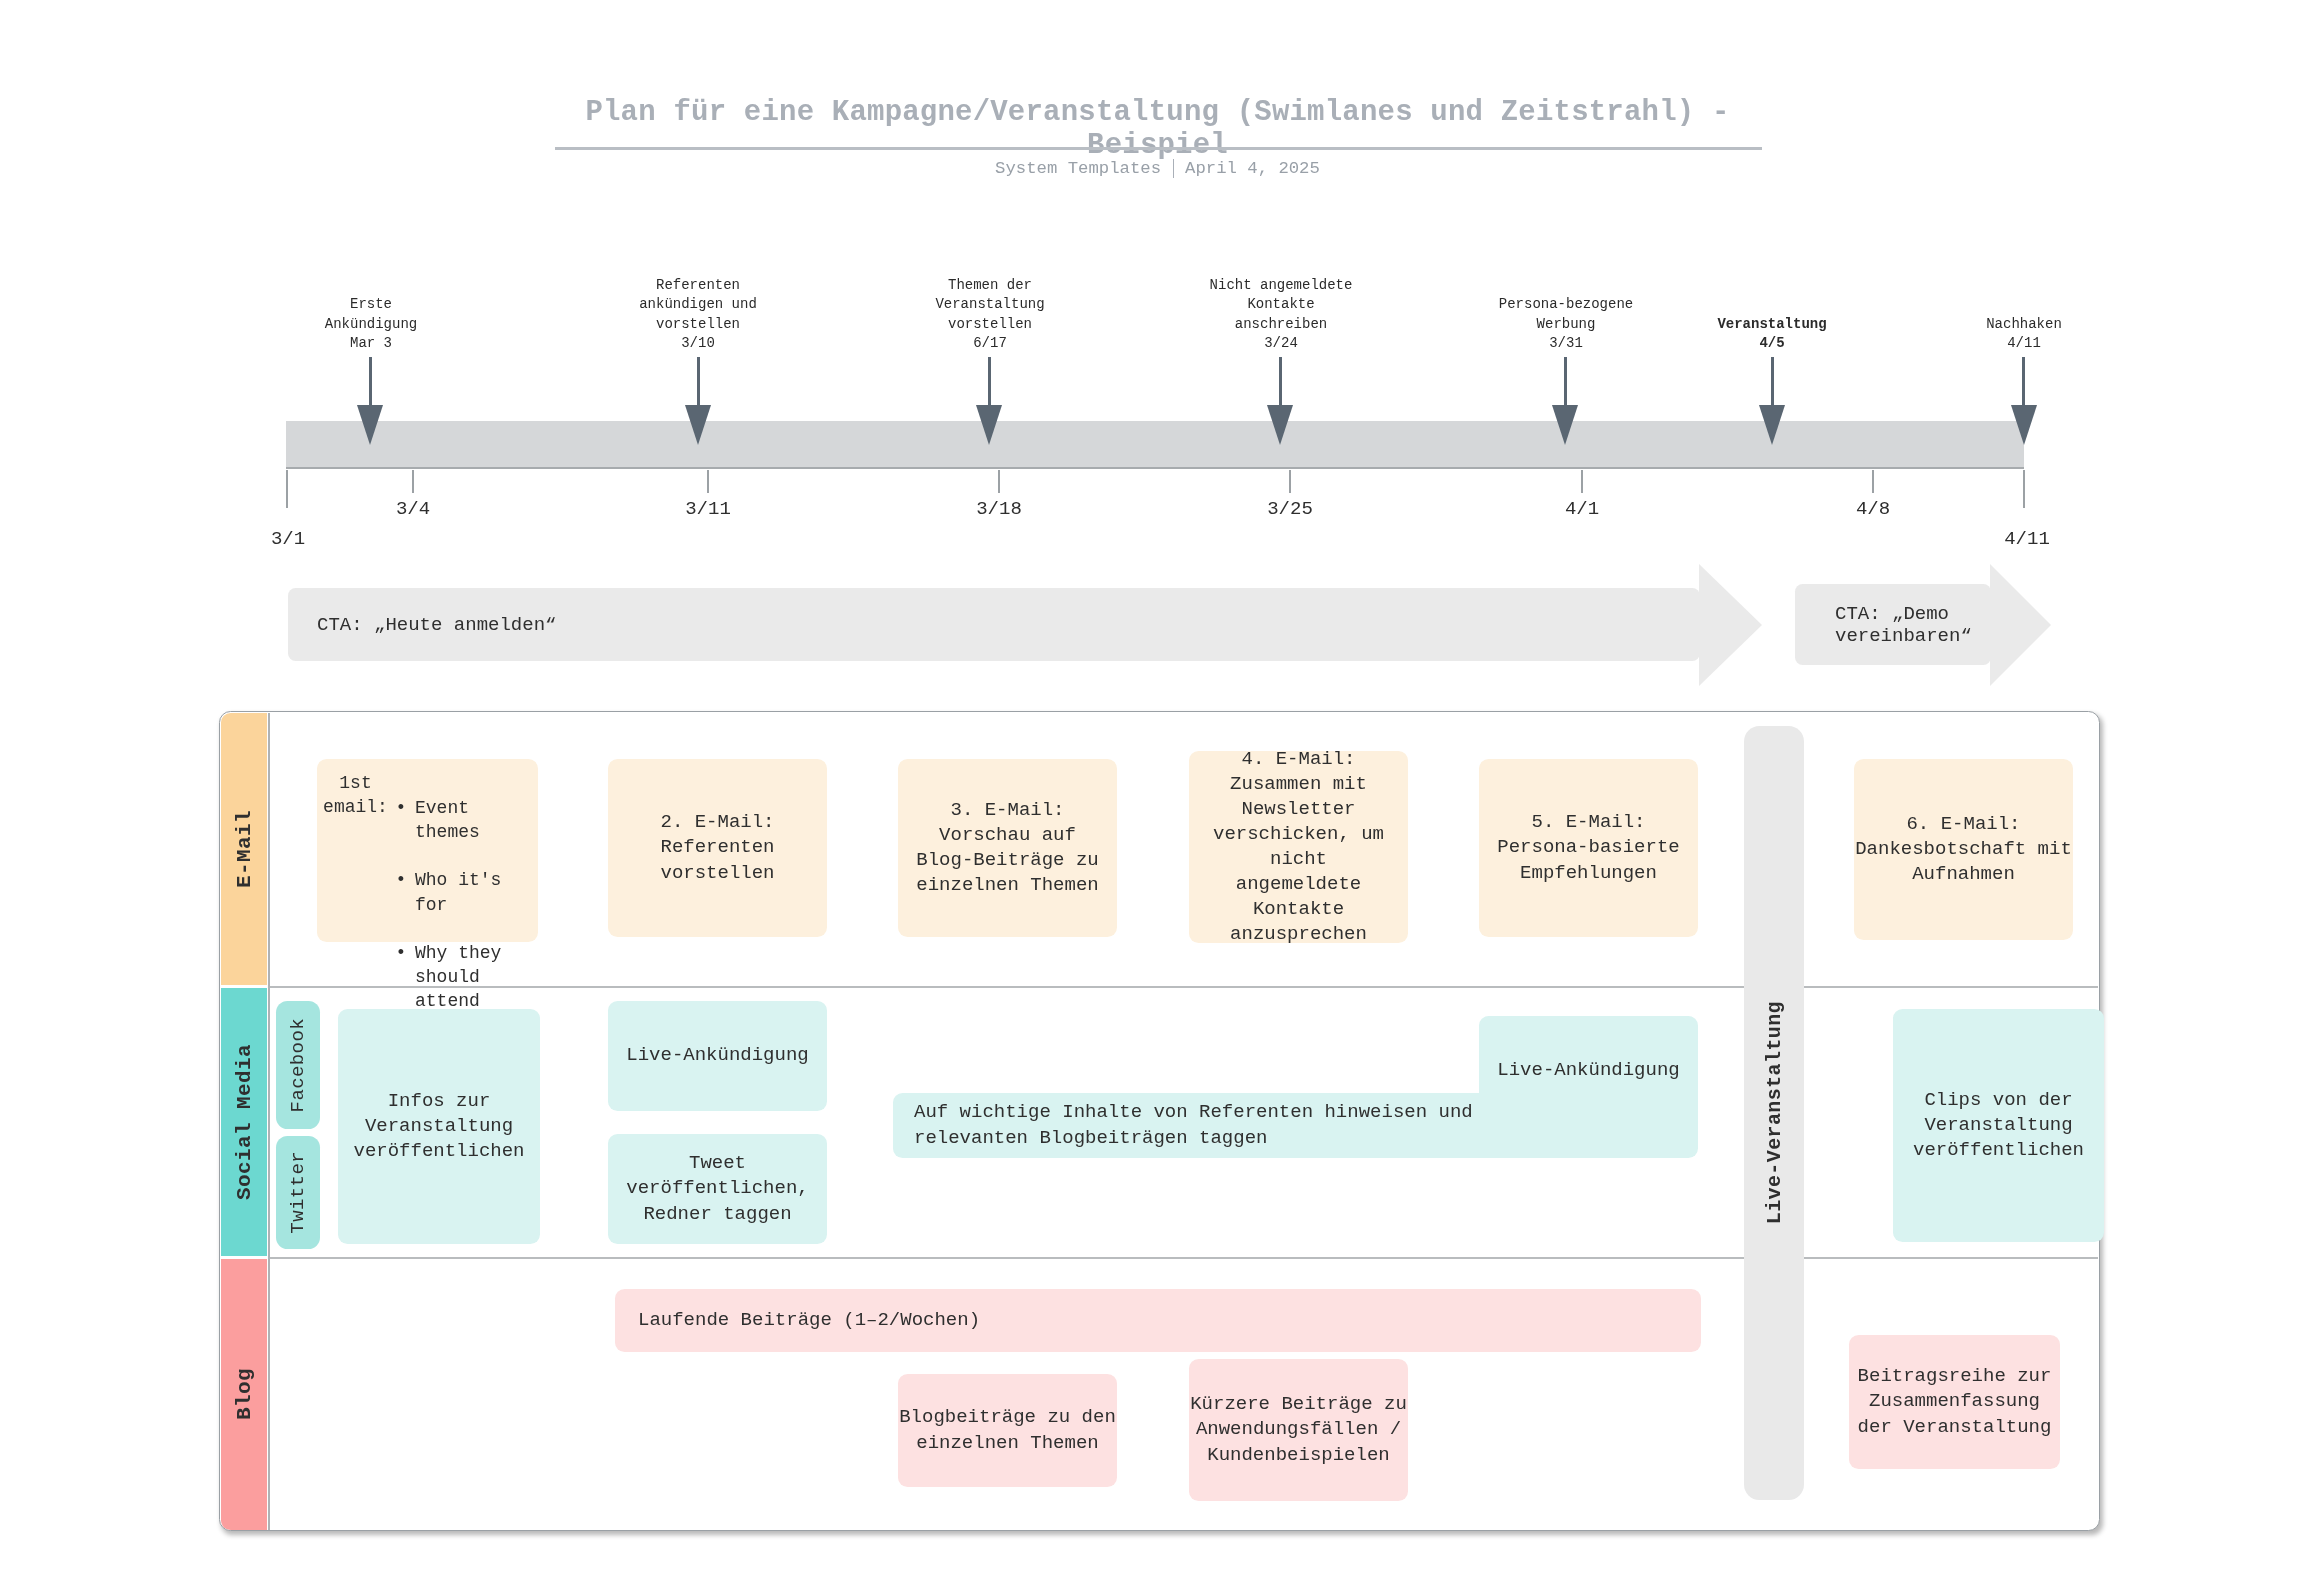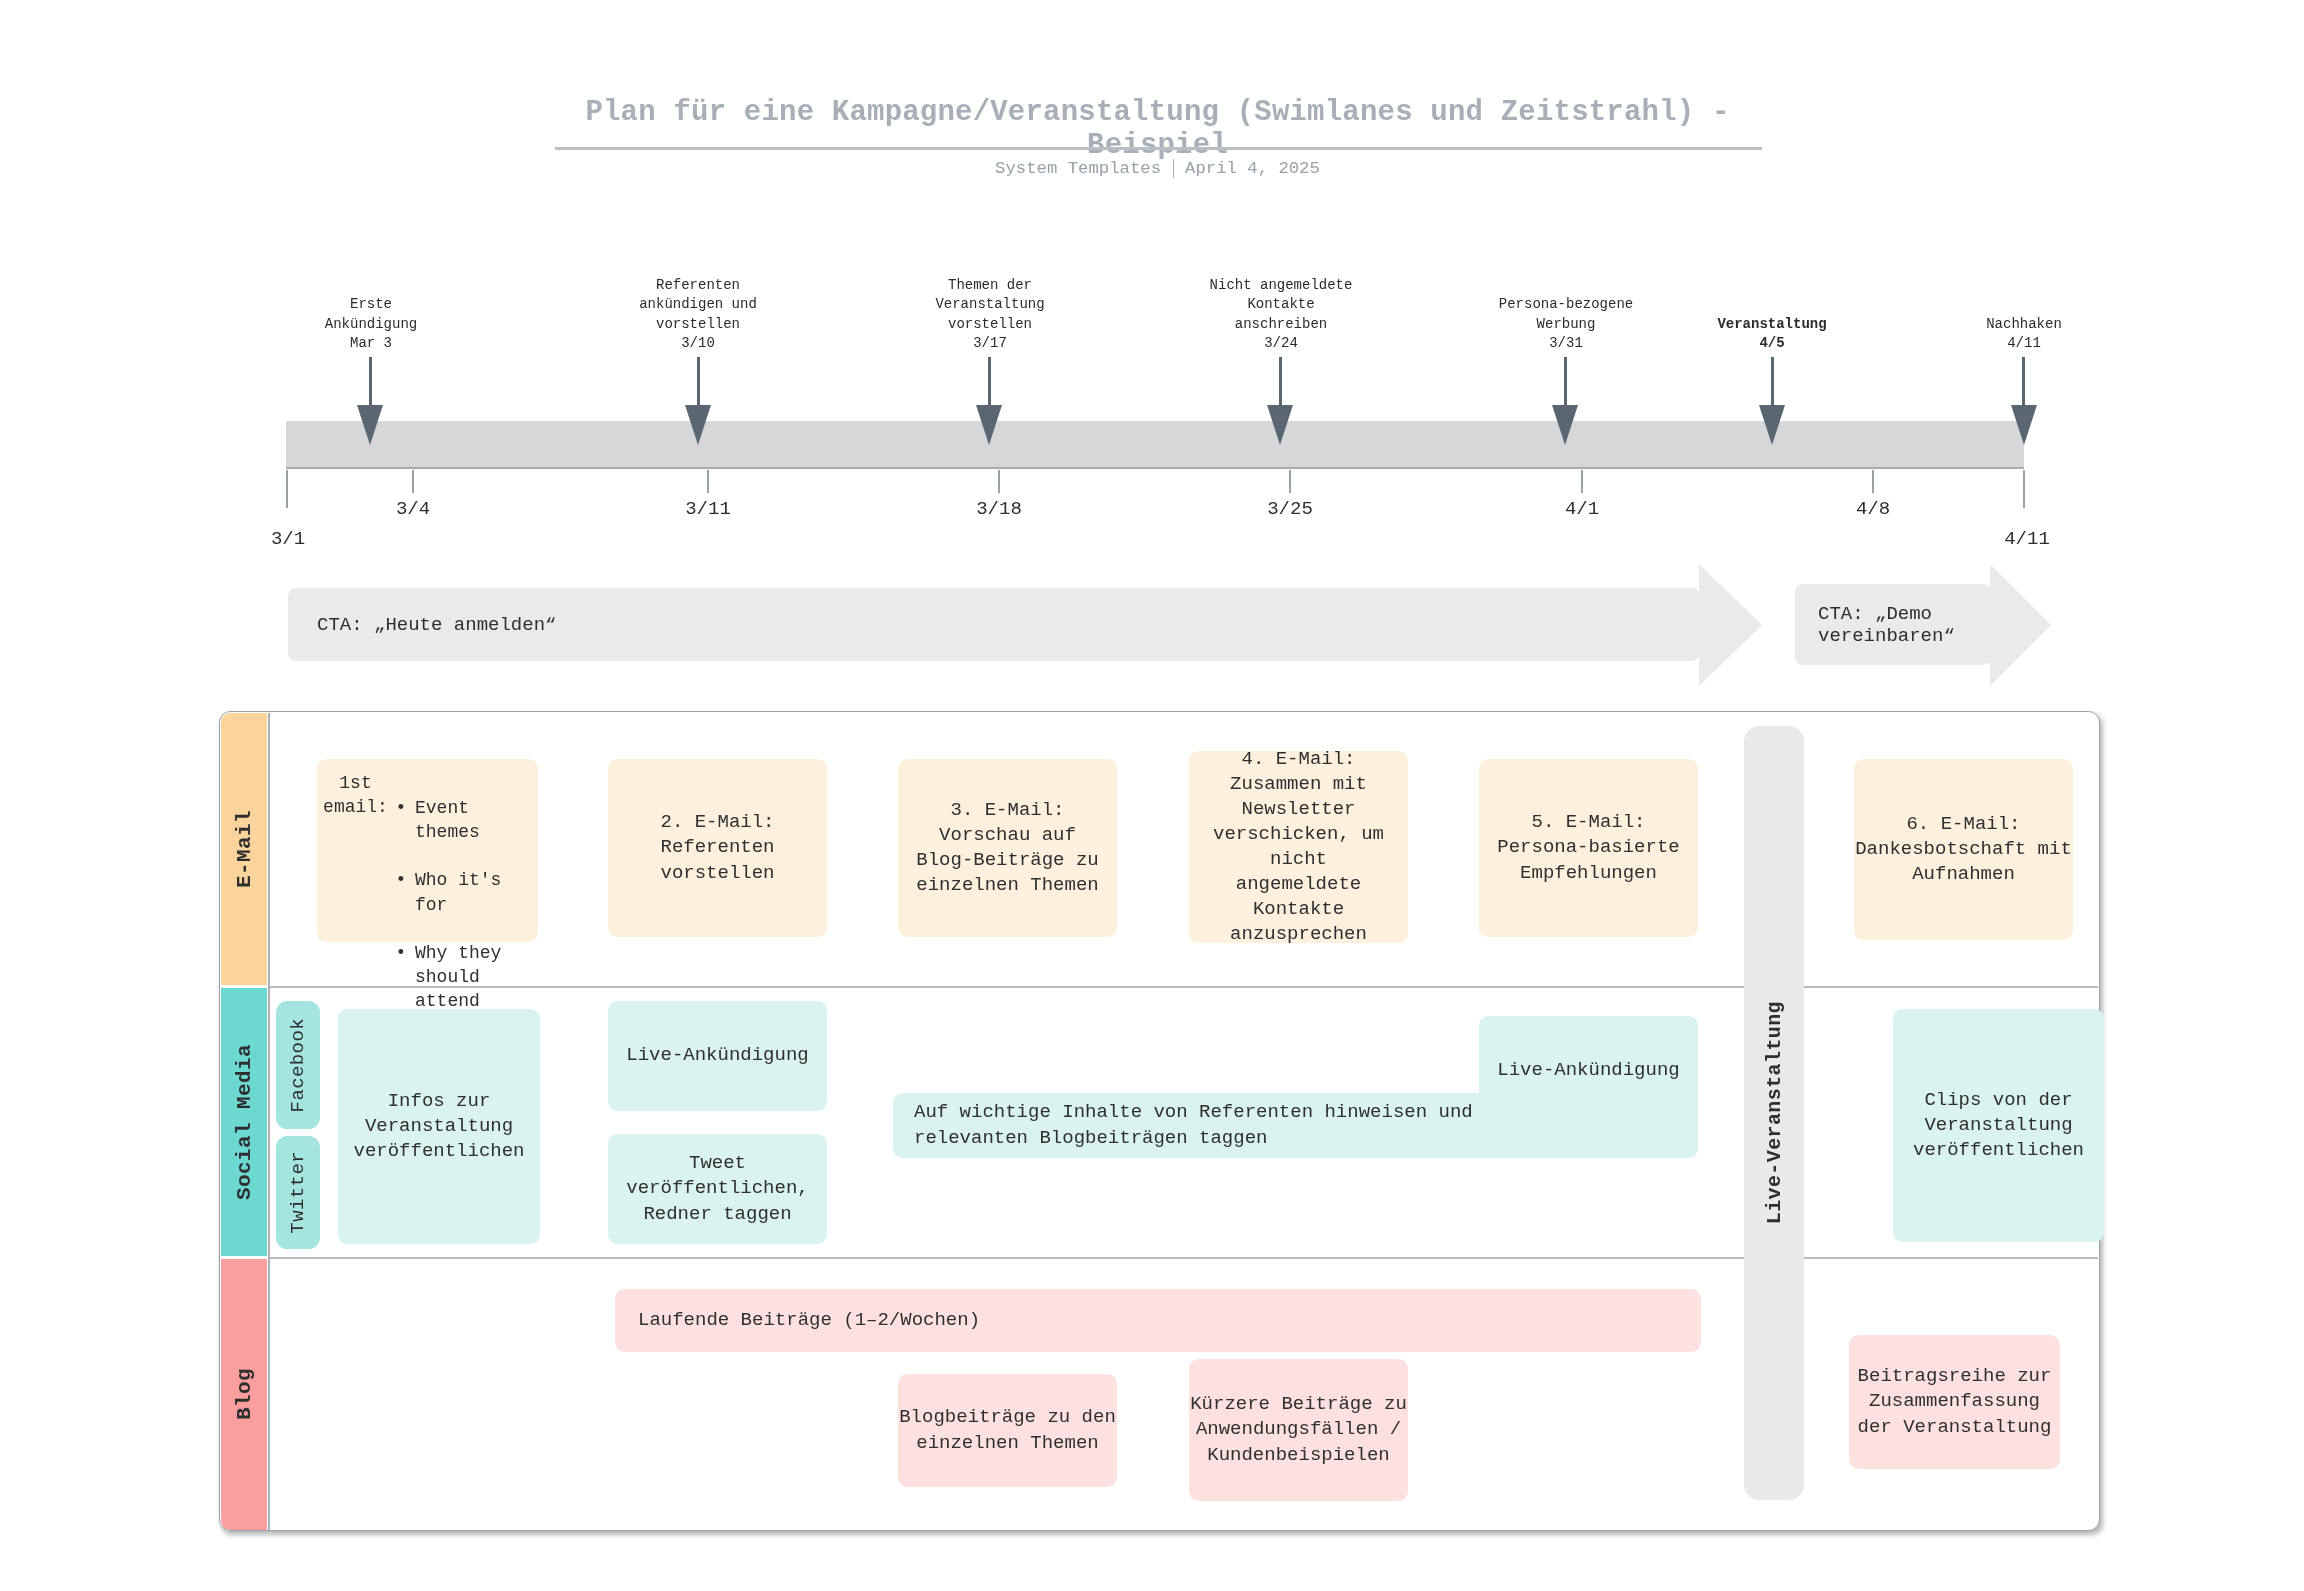--- a/index.html
+++ b/index.html
@@ -26,21 +26,21 @@
           border-bottom:2.9px solid #a7abae;}
   .tick{position:absolute;width:1.9px;background:#9ca1a5;top:470px;height:23px;}
   .tick-low{height:38px;}
   .tick-label{position:absolute;top:498px;transform:translateX(-50%);font-size:19px;color:#2e2e2e;}
   .tick-label-low{top:528px;}
 
   
   .cta-body{position:absolute;background:#eaeaea;border-radius:7.7px;display:flex;align-items:center;
             font-size:19px;color:#2f2f2f;}
   .cta1{left:288px;top:588px;width:1412px;height:73px;padding-left:29px;box-sizing:border-box;}
-  .cta2{left:1795px;top:584px;width:196px;height:81px;padding-left:23px;box-sizing:border-box;}
+  .cta2{left:1795px;top:584px;width:196px;height:81px;padding-left:40px;box-sizing:border-box;}
   .cta-head{position:absolute;top:564px;width:0;height:0;
             border-top:61px solid transparent;border-bottom:61px solid transparent;}
   .cta-head1{left:1699px;border-left:63px solid #eaeaea;}
   .cta-head2{left:1990px;border-left:61px solid #eaeaea;}
   .prel{white-space:pre-line;}
 
   
   .frame{position:absolute;left:219px;top:711px;width:1881px;height:820px;background:#ffffff;
          border:1.9px solid #9aa0a5;border-radius:11.5px;box-sizing:border-box;
          box-shadow:2.9px 3.8px 5.8px rgba(0,0,0,.28);}
@@ -94,21 +94,21 @@
   <div class="ms" style="left:371px">Erste
 Ankündigung
 Mar 3</div>
   <div class="ms" style="left:698px">Referenten
 ankündigen und
 vorstellen
 3/10</div>
   <div class="ms" style="left:990px">Themen der
 Veranstaltung
 vorstellen
-3/17</div>
+6/17</div>
   <div class="ms" style="left:1281px">Nicht angemeldete
 Kontakte
 anschreiben
 3/24</div>
   <div class="ms" style="left:1566px">Persona-bezogene
 Werbung
 3/31</div>
   <div class="ms ms-bold" style="left:1772px">Veranstaltung
 4/5</div>
   <div class="ms" style="left:2024px">Nachhaken

